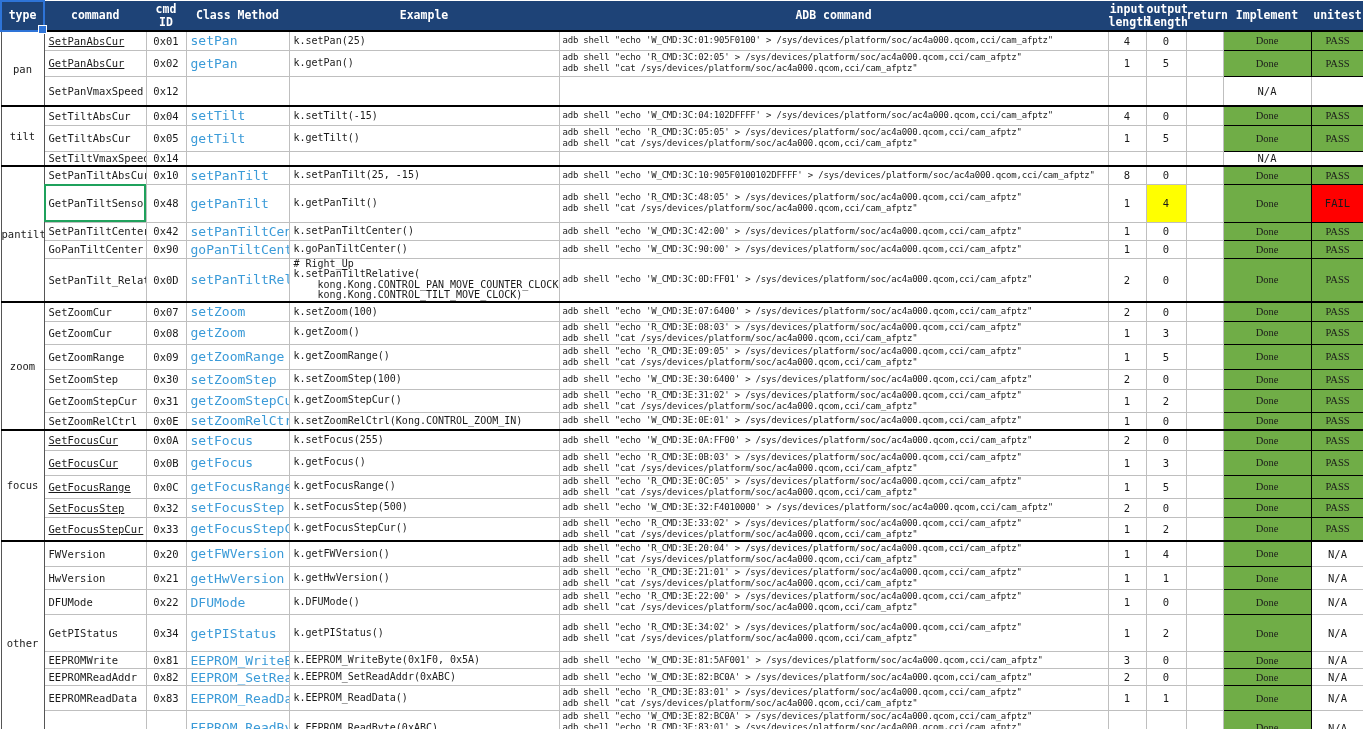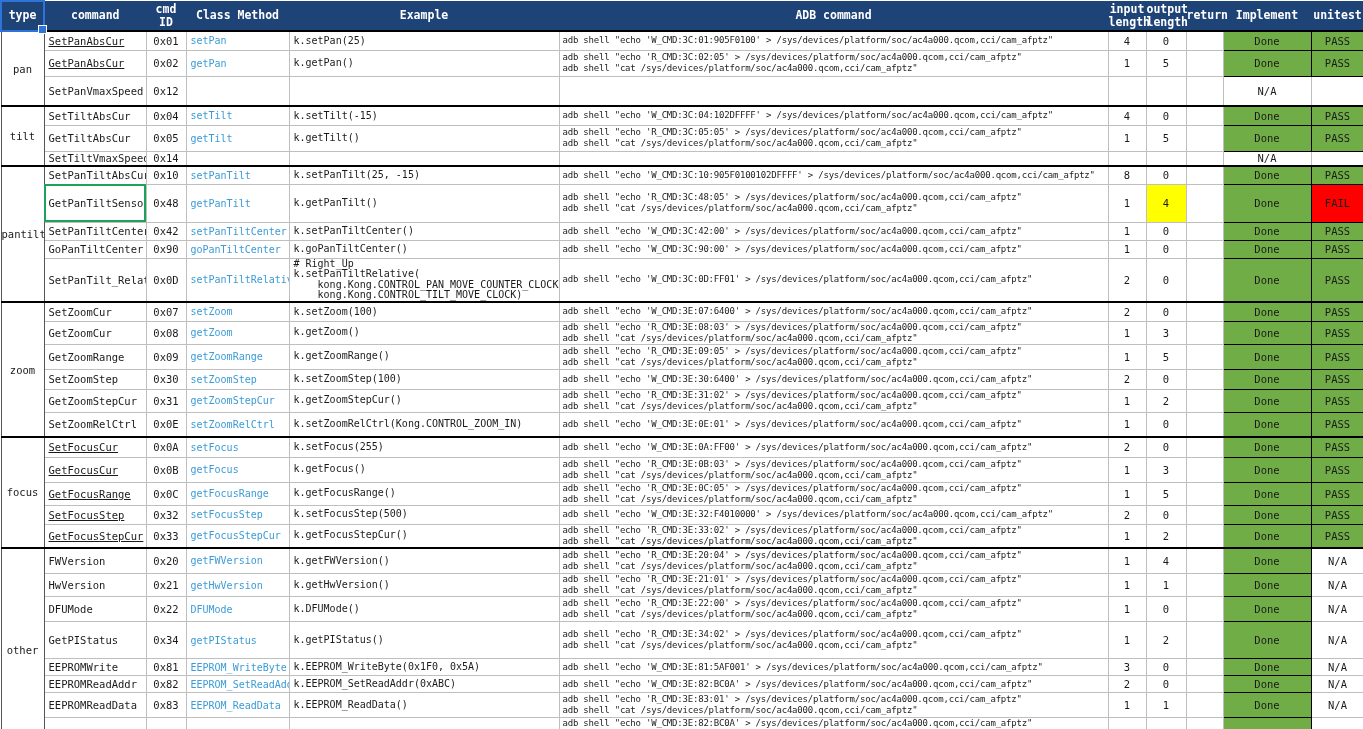--- a/index.html
+++ b/index.html
@@ -28,27 +28,27 @@
     font-size:10.5px;color:#1a1a1a;vertical-align:middle;
     padding:0 2px 0 4px;overflow:hidden;
   }
   tr.group-start td{border-top:2px solid var(--group-line);}
   tbody tr:last-child td{border-bottom:2px solid var(--group-line);}
   td.col-type{text-align:center;border-right:1.5px solid #555;border-left:1.5px solid #555;padding:0;margin-left:9px;}
   td.col-command{white-space:nowrap;}
   td.col-command.link{text-decoration:underline;}
   td.col-command.sel{outline:2px solid var(--selection-green);outline-offset:-2px;}
   td.col-cmdid{text-align:center;padding:0;}
-  td.col-method{color:var(--method-blue);font-size:10px;white-space:nowrap;}
+  td.col-method{color:var(--method-blue);font-size:13px;white-space:nowrap;}
   td.col-example{white-space:pre;font-size:10px;line-height:10.5px;}
   td.col-adb{white-space:pre;font-size:9px;line-height:11px;letter-spacing:-0.2px;padding-left:3px;color:#222;}
   td.col-num{text-align:center;padding:0;}
   td.col-return{padding:0;}
   td.col-impl,td.col-unit{text-align:center;padding:0;font-size:10.5px;}
-  td.bg-green{background:var(--done-green);border:1px solid #000;}
+  td.bg-green{background:var(--done-green);border:1px solid #000;font-family:Liberation Serif, serif;}
   td.bg-red{background:var(--fail-red);border:1px solid #000;}
   td.bg-yellow{background:var(--highlight-yellow);}
   td.col-impl{border-left:1px solid #000;}
 </style>
 </head>
 <body>
 
 <div id="sheet">
   <table>
     <colgroup>
@@ -280,21 +280,21 @@
           <td class="col-method">getZoomStepCur</td>
           <td class="col-example">k.getZoomStepCur()</td>
           <td class="col-adb">adb shell "echo 'R_CMD:3E:31:02' &gt; /sys/devices/platform/soc/ac4a000.qcom,cci/cam_afptz"
 adb shell "cat /sys/devices/platform/soc/ac4a000.qcom,cci/cam_afptz"</td>
           <td class="col-num">1</td>
           <td class="col-num">2</td>
           <td class="col-return"></td>
           <td class="col-impl bg-green">Done</td>
           <td class="col-unit bg-green">PASS</td>
         </tr>
-        <tr style="height: 25px; padding-left: 24px;">
+        <tr style="height: 18px; padding-left: 24px;">
           <td class="col-command">SetZoomRelCtrl</td>
           <td class="col-cmdid">0x0E</td>
           <td class="col-method">setZoomRelCtrl</td>
           <td class="col-example">k.setZoomRelCtrl(Kong.CONTROL_ZOOM_IN)</td>
           <td class="col-adb">adb shell "echo 'W_CMD:3E:0E:01' &gt; /sys/devices/platform/soc/ac4a000.qcom,cci/cam_afptz"</td>
           <td class="col-num">1</td>
           <td class="col-num">0</td>
           <td class="col-return"></td>
           <td class="col-impl bg-green">Done</td>
           <td class="col-unit bg-green">PASS</td>

